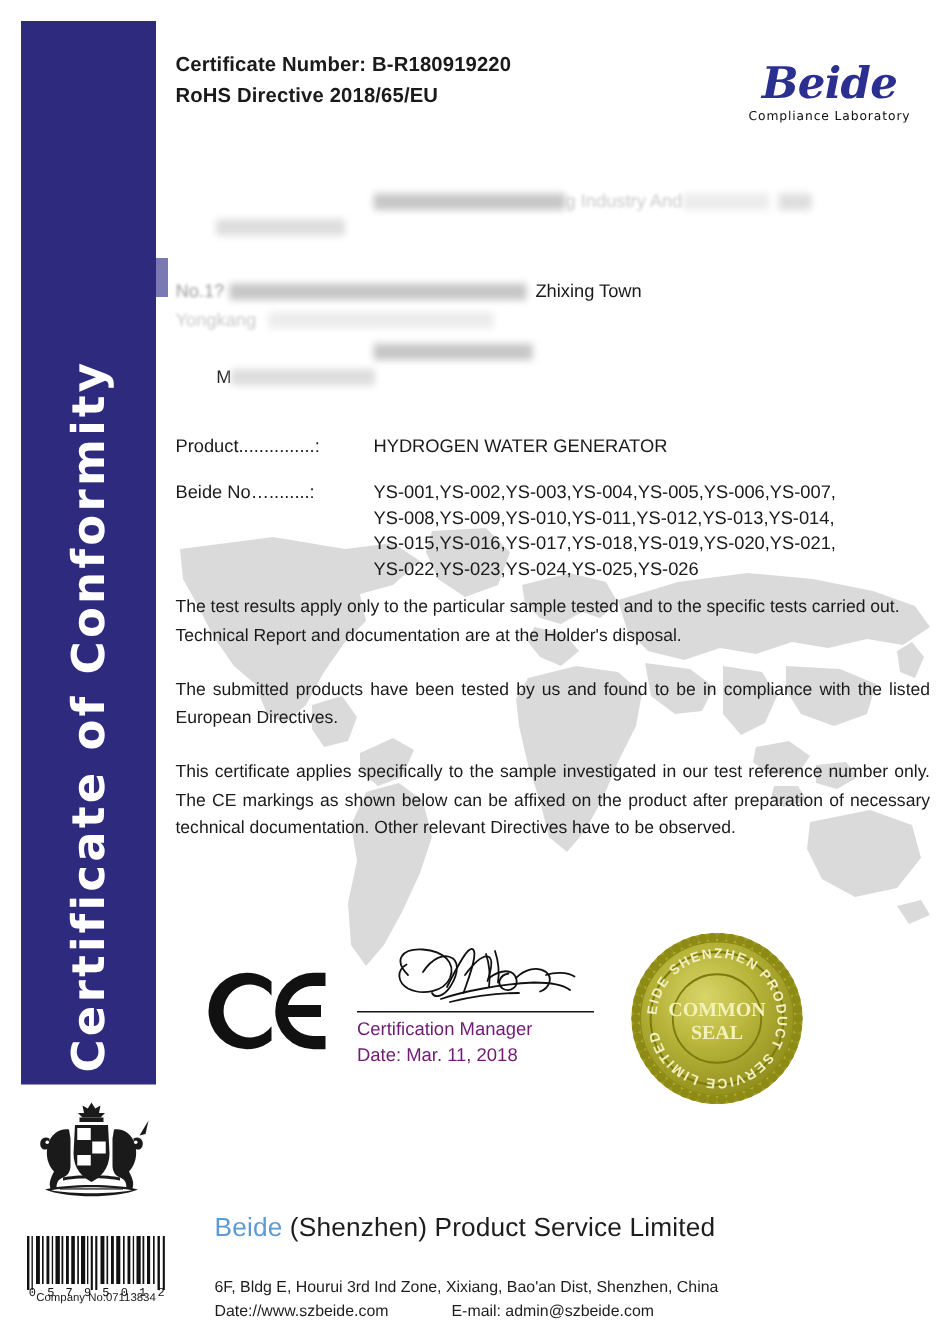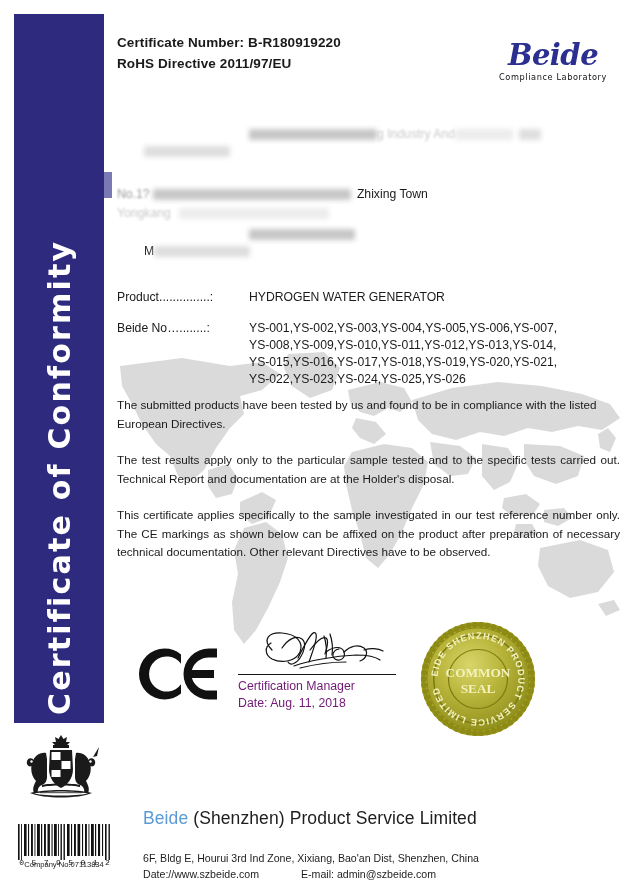--- a/index.html
+++ b/index.html
@@ -308,21 +308,21 @@
     </g>
   </svg>
 
   <div id="sidebar">
     <div id="sidebar-title">Certificate of Conformity</div>
   </div>
   <div id="sidebar-tab"></div>
 
   <div id="hdr-lines">
     <div>Certificate Number: B-R180919220</div>
-    <div>RoHS Directive 2011/97/EU</div>
+    <div>RoHS Directive 2018/65/EU</div>
   </div>
 
   <div id="brand-logo">
     <div id="brand-name">Beide</div>
     <div id="brand-sub">Compliance  Laboratory</div>
   </div>
 
   <div id="details">
 
     <div class="drow redacted" id="applicant-row">
@@ -363,22 +363,22 @@
       <div class="dlabel">Beide No…........:</div>
       <div class="dvalue mono-models">YS-001,YS-002,YS-003,YS-004,YS-005,YS-006,YS-007,
 YS-008,YS-009,YS-010,YS-011,YS-012,YS-013,YS-014,
 YS-015,YS-016,YS-017,YS-018,YS-019,YS-020,YS-021,
 YS-022,YS-023,YS-024,YS-025,YS-026</div>
     </div>
 
   </div>
 
   <div id="body-text">
+    <p>The test results apply only to the particular sample tested and to the specific tests carried out. Technical Report and documentation are at the Holder's disposal.</p>
     <p>The submitted products have been tested by us and found to be in compliance with the listed European Directives.</p>
-    <p>The test results apply only to the particular sample tested and to the specific tests carried out. Technical Report and documentation are at the Holder's disposal.</p>
     <p>This certificate applies specifically to the sample investigated in our test reference number only. The CE markings as shown below can be affixed on the product after preparation of necessary technical documentation. Other relevant Directives have to be observed.</p>
   </div>
 
   <svg id="ce-mark" viewBox="0 0 84 56">
     <g fill="#111111">
       <path d="M34 28 A26 26 0 0 0 34 28 Z"></path>
       <path d="M30.5 2.5 A25.5 25.5 0 1 0 30.5 53.5 A25.5 25.5 0 0 0 47 47.6 L47 38.2 A17.6 17.6 0 1 1 47 17.8 L47 8.4 A25.5 25.5 0 0 0 30.5 2.5 Z"></path>
       <path d="M75 2.5 A25.5 25.5 0 1 0 75 53.5 L83 53.5 L83 44.6 L75 44.6 A17.6 17.6 0 0 1 57.9 32 L80 32 L80 24 L57.9 24 A17.6 17.6 0 0 1 75 11.4 L83 11.4 L83 2.5 Z"></path>
     </g>
   </svg>
@@ -395,21 +395,21 @@
         <path d="M88 24 C96 18, 104 18, 106 24 C108 30, 102 34, 97 31 C93 28, 95 22, 101 21"></path>
         <path d="M106 24 C112 18, 120 16, 126 20 C131 24, 128 31, 122 33"></path>
         <path d="M126 22 C132 20, 140 20, 145 23"></path>
         <path d="M56 38 C70 33, 96 28, 118 27 C130 27, 138 29, 142 32"></path>
         <path d="M62 40 C74 37, 92 34, 108 34"></path>
       </g>
     </svg>
     <div id="sig-rule"></div>
     <div id="sig-caption">
       <div>Certification Manager</div>
-      <div>Date: Aug. 11, 2018</div>
+      <div>Date: Mar. 11, 2018</div>
     </div>
   </div>
 
   <svg id="seal" viewBox="0 0 120 120">
     <defs>
       <radialGradient id="goldgrad" cx="42%" cy="36%" r="72%">
         <stop offset="0%" stop-color="#d8d66a"></stop>
         <stop offset="45%" stop-color="#b8b43a"></stop>
         <stop offset="100%" stop-color="#8a8a18"></stop>
       </radialGradient>

